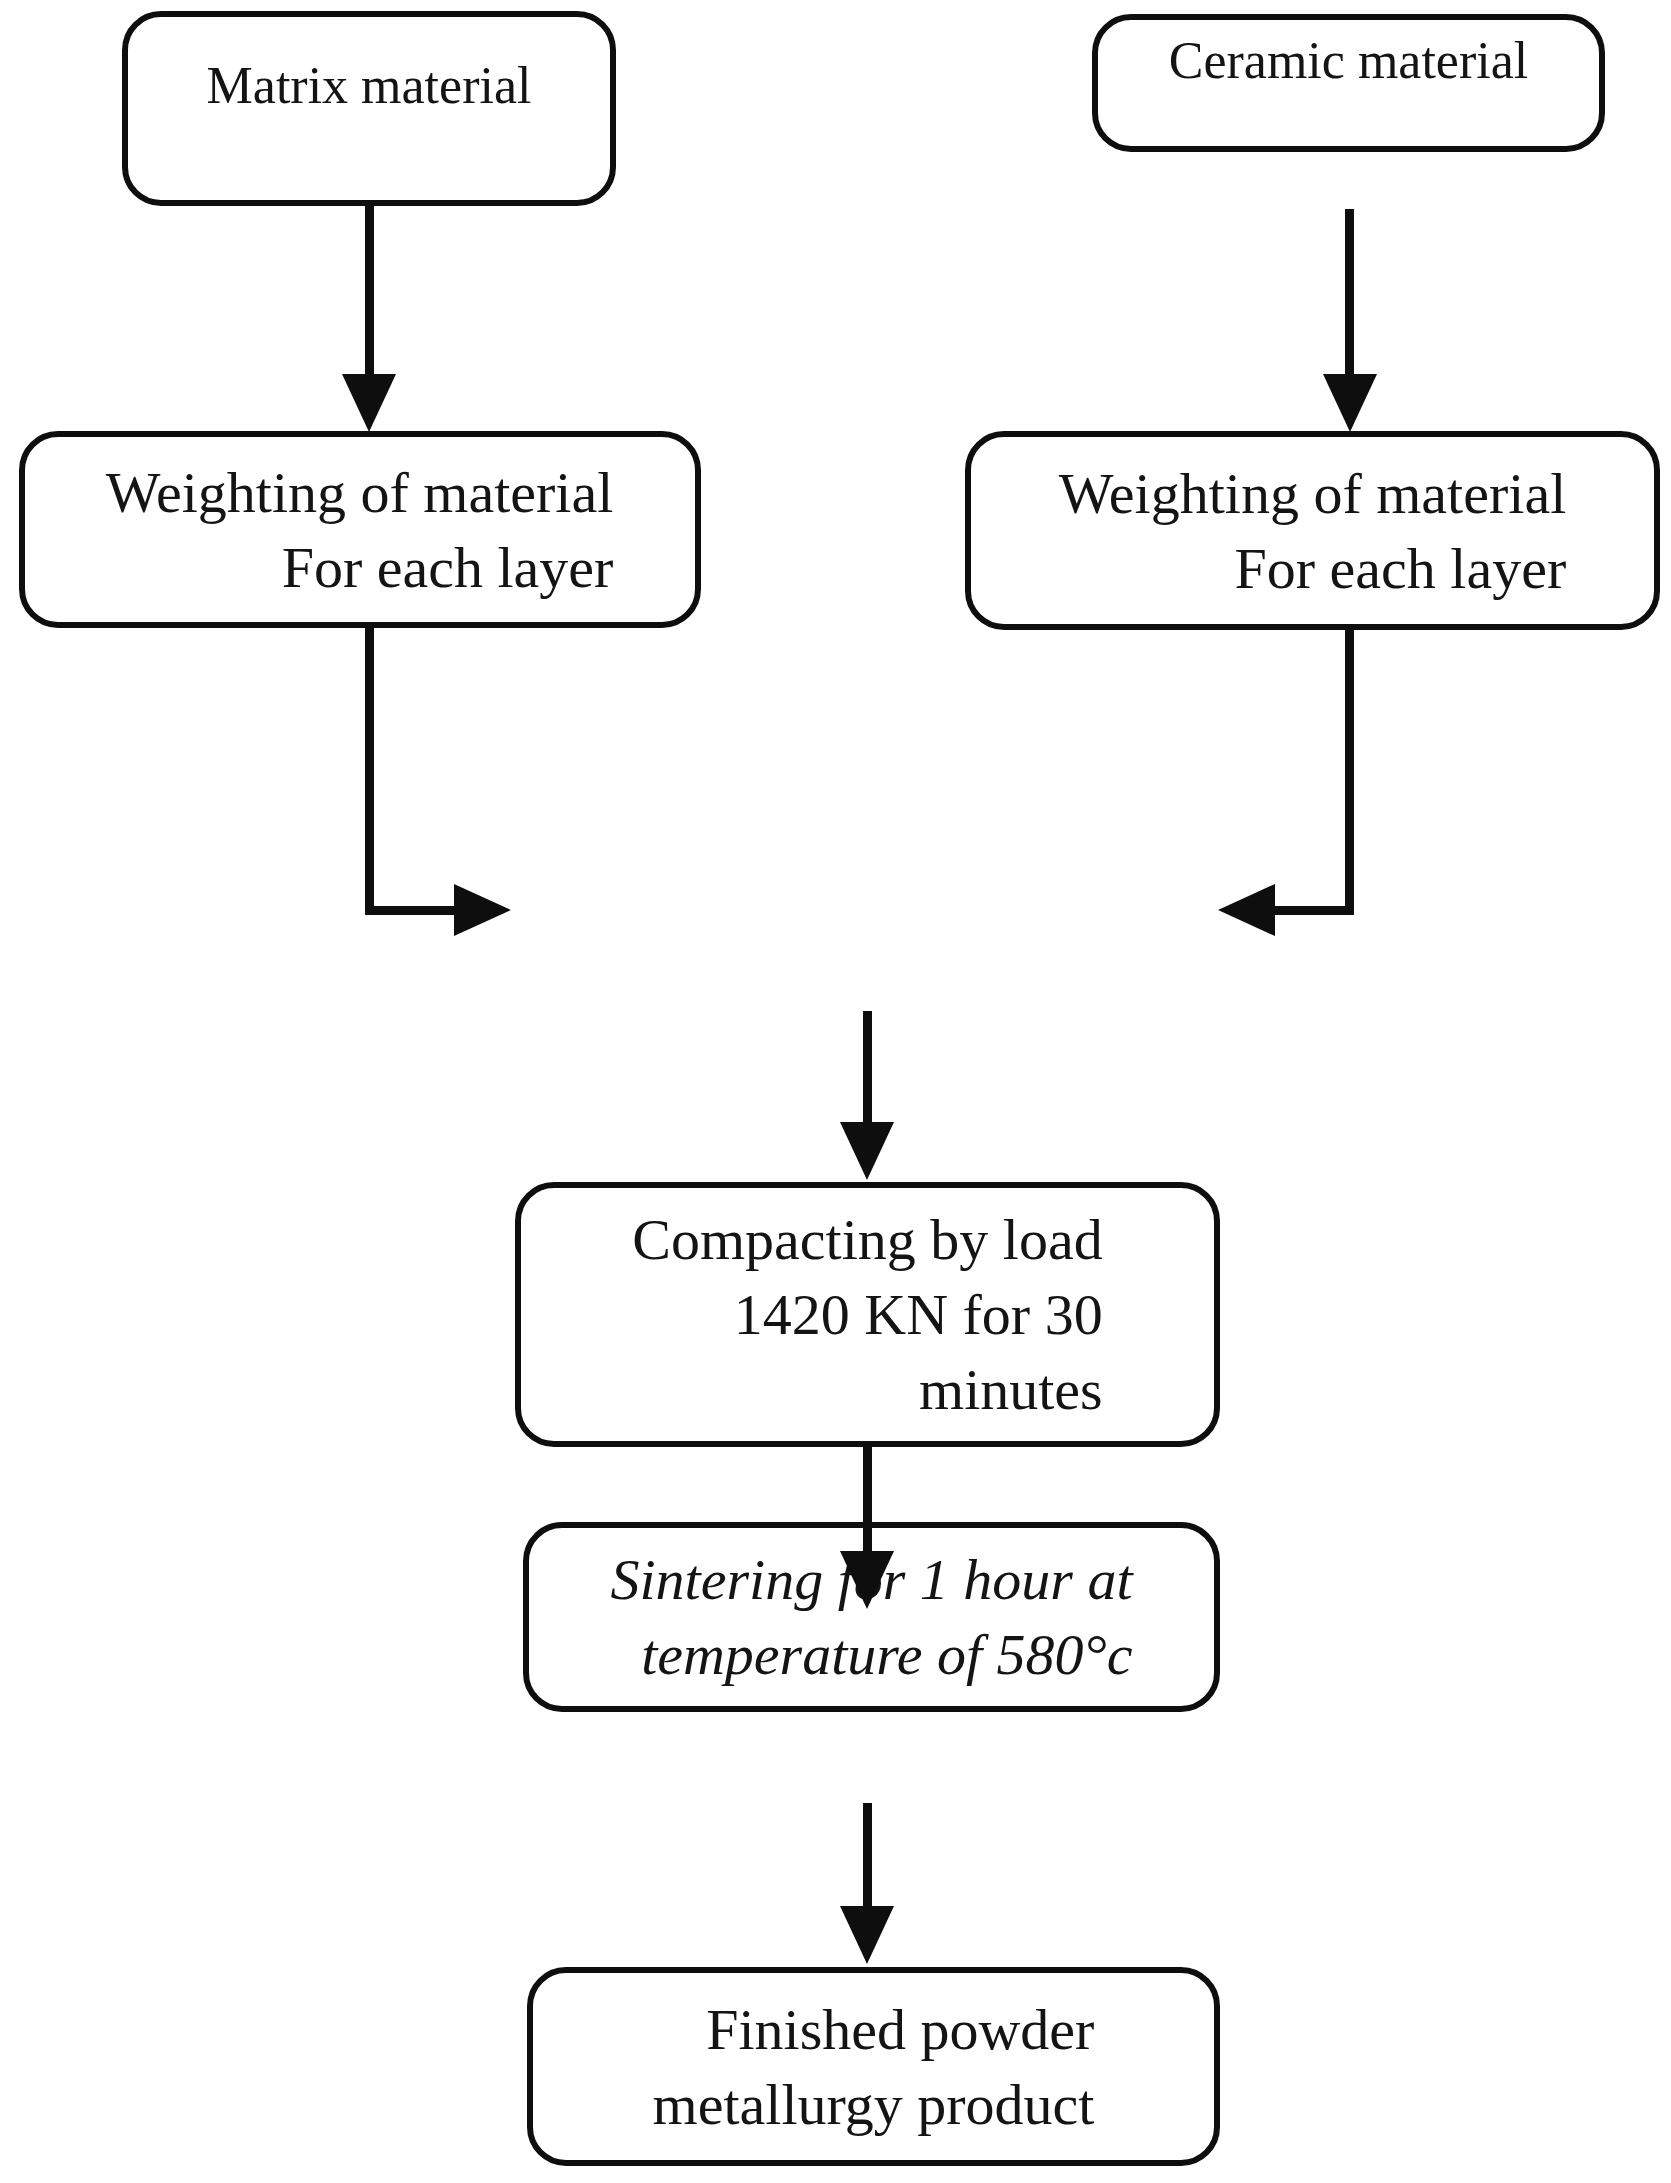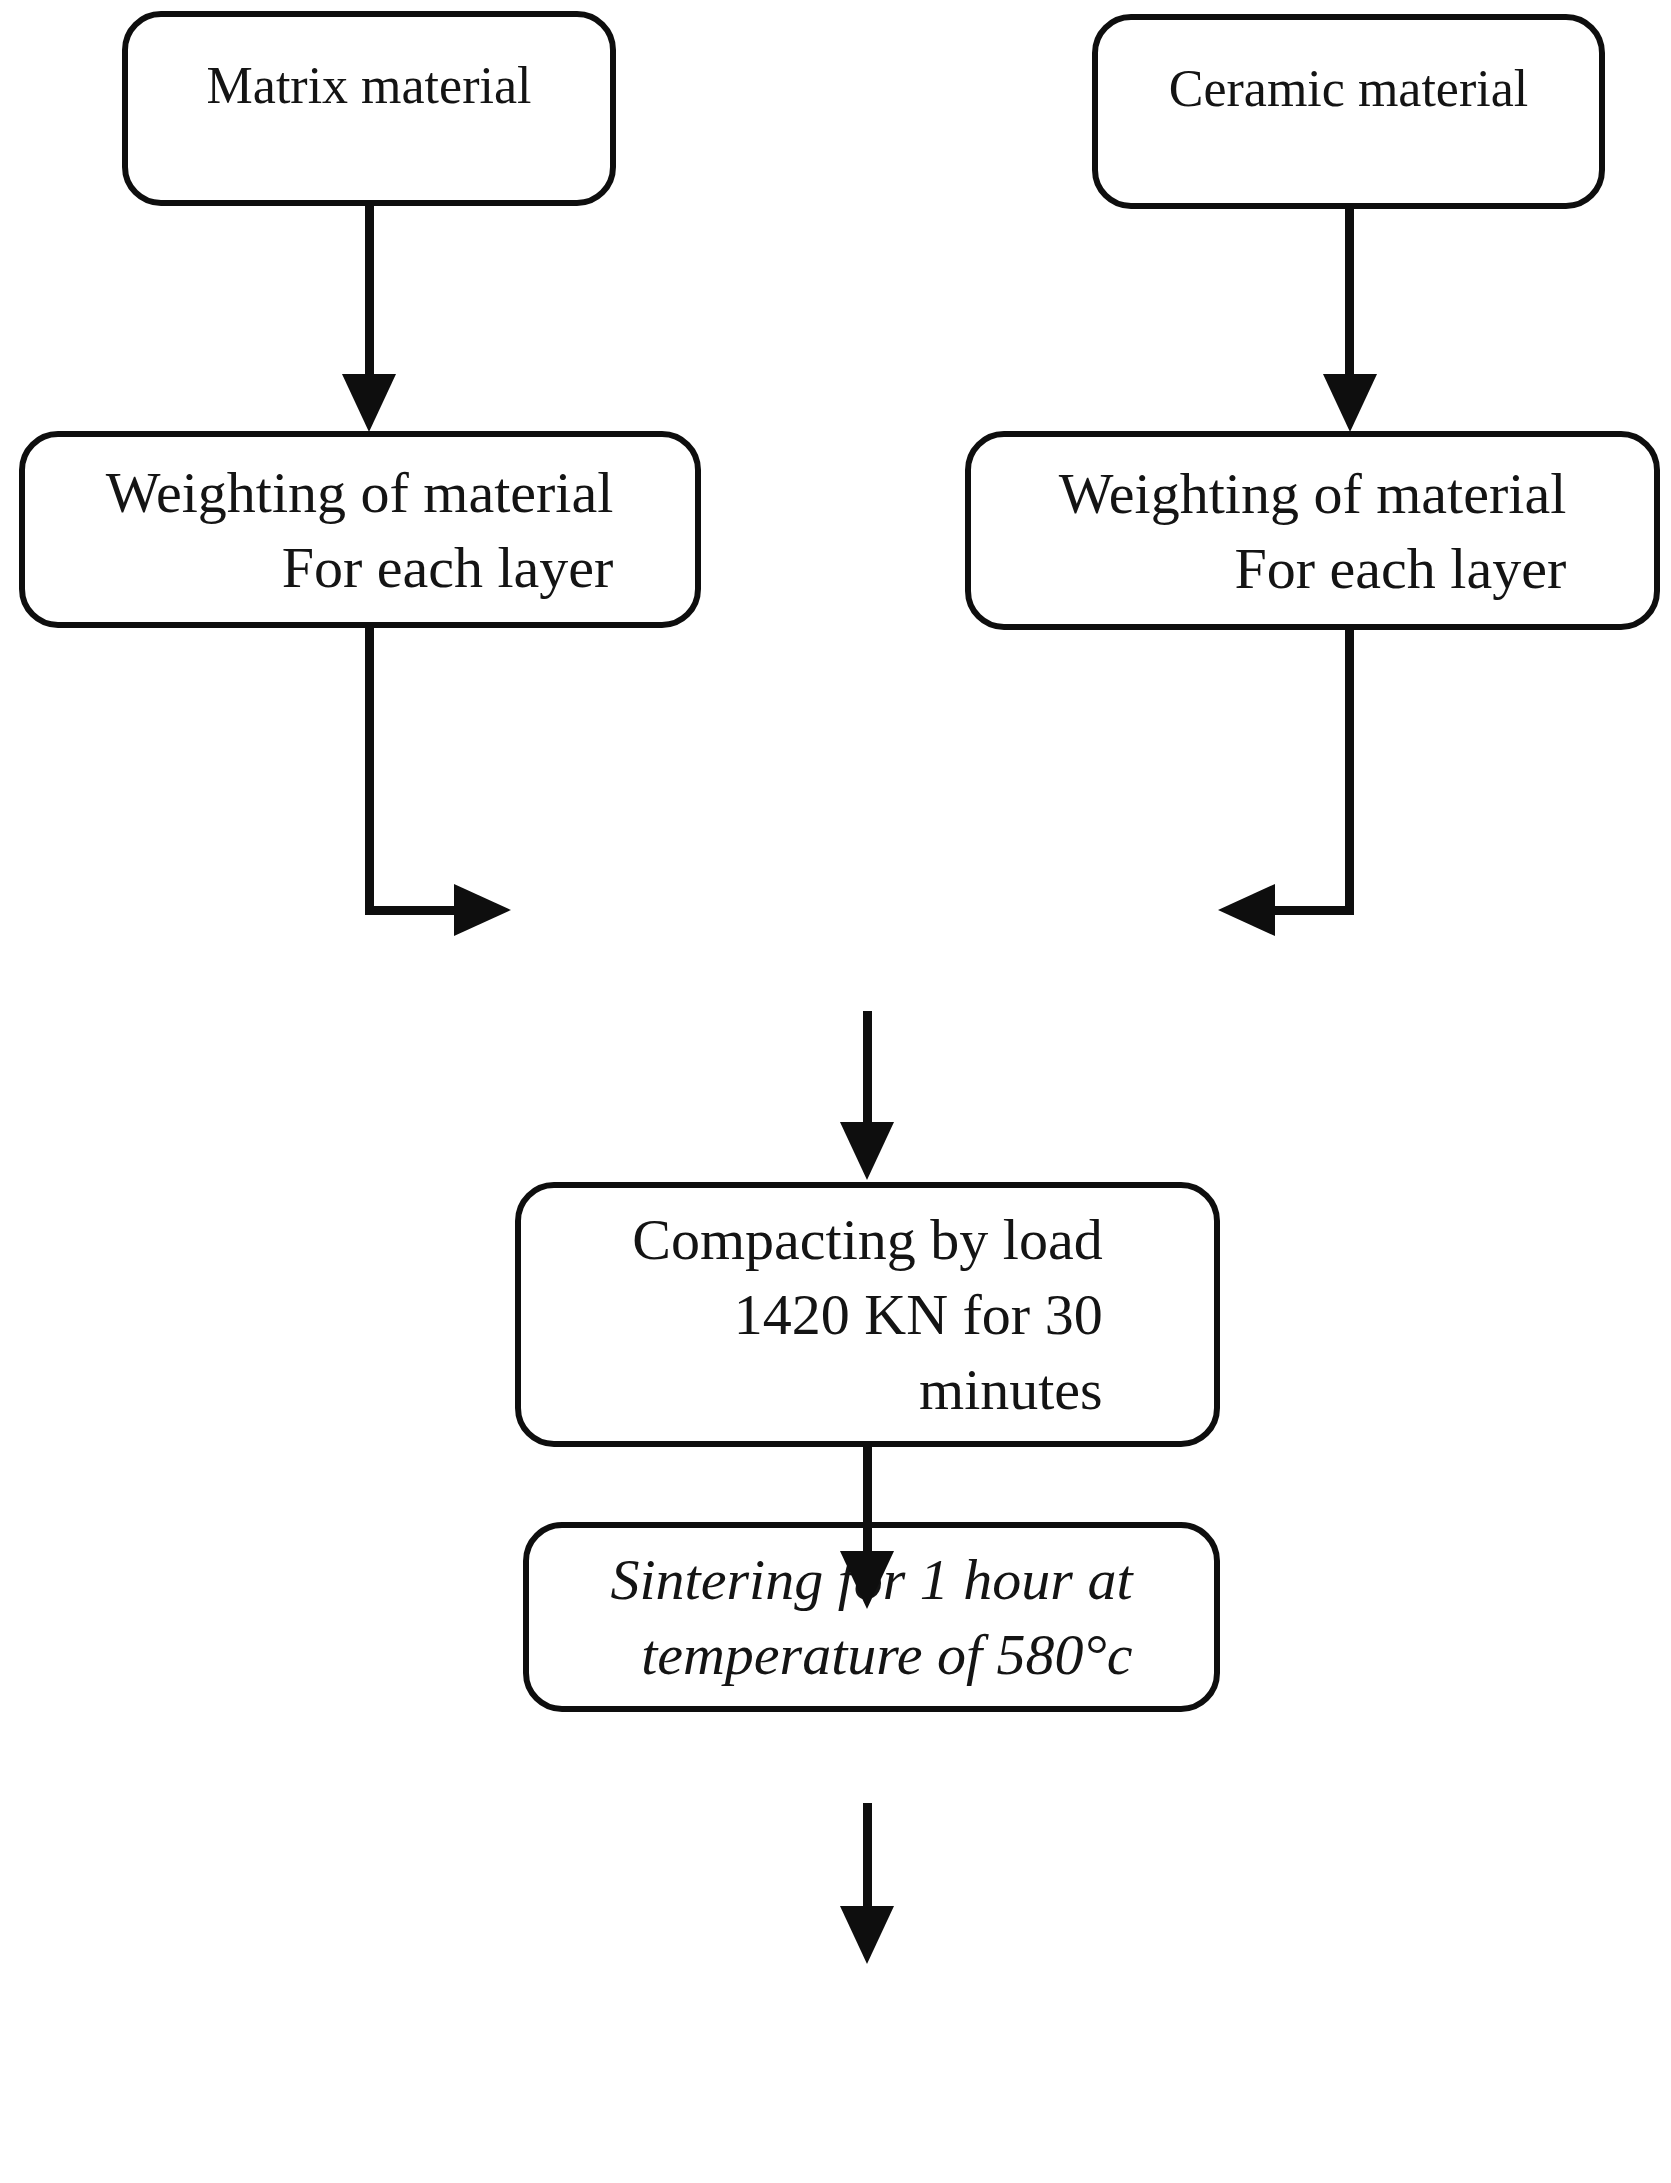--- a/index.html
+++ b/index.html
@@ -28,21 +28,21 @@
     text-align: right;
     white-space: pre-line;
     font-size: 58px;
     line-height: 75px;
   }
   .node.small-label {
     font-size: 52px;
     padding-bottom: 45px; 
   }
   #node-matrix   { left: 122px;  top: 10.5px;   width: 494px; height: 195px; }
-  #node-ceramic  { left: 1092px; top: 13.8px;   width: 513px; height: 195px; }
+  #node-ceramic  { left: 1092px; top: 13.8px;   width: 513px; height: 138px; }
   #node-weight-left  { left: 18.6px;   top: 431px;  width: 682px; height: 197px; }
   #node-weight-right { left: 965px; top: 431px;  width: 695px; height: 199px; }
   #node-ball-mill    { left: 511px;  top: 813px; width: 707px; height: 199px; padding-bottom: 21px; }
   #node-compact      { left: 515px;  top: 1182px; width: 705px; height: 265px; }
   #node-sinter       { left: 523px;  top: 1522px; width: 697px; height: 190px; font-style: italic; }
   #node-finish       { left: 527px;  top: 1967px; width: 693px; height: 199px; }
 
   .vline, .hline {
     position: absolute;
     background: #0e0e0e;
@@ -111,20 +111,22 @@
 For each layer</div>
 
 
   <div class="node" id="node-compact">Compacting by load
 1420 KN for 30
 minutes</div>
 
   <div class="node" id="node-sinter">Sintering for 1 hour at
 temperature of 580°c</div>
 
+  <div class="node" id="node-finish">Finished powder
+metallurgy product</div>
 
   <div>
     <div class="vline" id="e1-line"></div>
     <div class="arrow-down" id="e1-head"></div>
   </div>
 
   <div>
     <div class="vline" id="e2-line"></div>
     <div class="arrow-down" id="e2-head"></div>
   </div>

